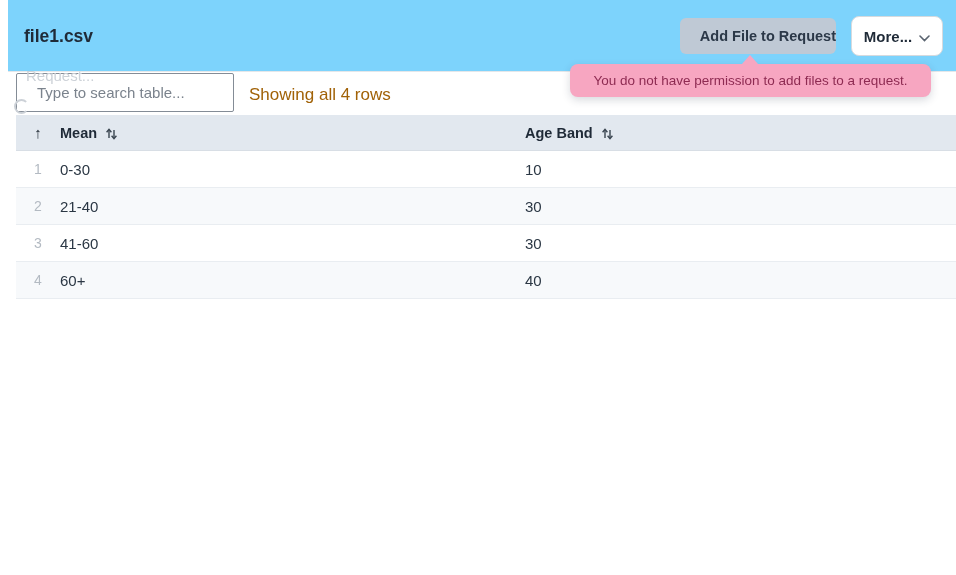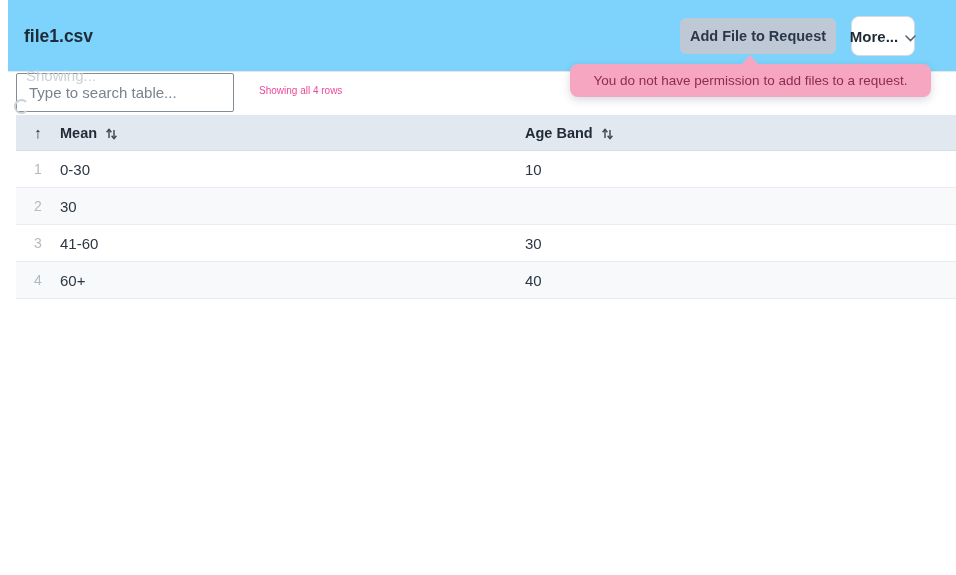--- a/index.html
+++ b/index.html
@@ -17,25 +17,25 @@
     background:#7dd3fc; border-bottom:1px solid #e4e7ea;
   }
   .file-title {
     position:absolute; left:16px; top:26px;
     font-size:17.5px; font-weight:bold; color:#1f2a37;
   }
   .add-file-btn {
     position:absolute; left:672px; top:18px; width:156px; height:36px;
     background:#bfc9d5; border:none; border-radius:6px;
     font-family:inherit; font-size:14.5px; font-weight:600; color:#2b3848;
-    display:flex; align-items:center; justify-content:center;
+    display:flex; align-items:center; justify-content:flex-end;
     cursor:not-allowed;
   }
   .more-btn {
-    position:absolute; left:843px; top:16px; width:64px; height:40px;
+    position:absolute; left:843px; top:16px; width:92px; height:40px;
     background:#ffffff; border:1px solid #d6dade; border-radius:8px;
     font-family:inherit; font-size:15px; font-weight:bold; color:#1f2a37;
     display:flex; align-items:center; justify-content:center; gap:7px;
     cursor:pointer;
   }
   .chevron-down { display:inline-block; margin-top:1px; }
 
   
   .tooltip {
     position:absolute; left:570px; top:64px; width:361px; height:33px;
@@ -58,26 +58,26 @@
   }
   .loading-spinner {
     position:absolute; left:14px; top:99px; z-index:3;
     width:15px; height:15px; border-radius:50%;
     border:2px solid #ccd1d7; border-right-color:transparent;
     pointer-events:none;
   }
   .search-input {
     position:absolute; left:16px; top:73px; width:218px; height:39px; z-index:2;
     background:#ffffff; border:1px solid #848c96; border-radius:2px;
-    font-family:inherit; font-size:15px; color:#2b3744; padding:0 12px;
+    font-family:inherit; font-size:15px; color:#2b3744; padding:0 20px;
   }
   .search-input::placeholder { color:#7b838d; opacity:1; }
   .showing-rows {
-    position:absolute; left:259px; top:85px;
-    font-size:10px; color:#ec4899;
+    position:absolute; left:249px; top:85px;
+    font-size:17px; color:#a16207;
   }
 
   
   .table {
     position:absolute; left:16px; top:115px; width:940px;
     font-size:15px; color:#2b3744;
   }
   .thead {
     display:grid; grid-template-columns:44px 465px 1fr; height:36px;
     background:#e2e8ef; border-bottom:1px solid #d8dee5;
@@ -115,21 +115,21 @@
         </svg>
     </span>
   </button>
 </div>
 
 <div class="tooltip">
   <div class="tooltip-arrow"></div>
   <span>You do not have permission to add files to a request.</span>
 </div>
 
-<div class="loading-text">Showing...</div>
+<div class="loading-text">Request...</div>
 <div class="loading-spinner"></div>
 
 <input class="search-input" type="text" placeholder="Type to search table..." style="">
 <div class="showing-rows">Showing all 4 rows</div>
 
 <div class="table">
   <div class="thead">
     <div class="th first">
       <span>↑</span>
     </div>
@@ -158,20 +158,21 @@
   </div>
 
   <div class="tbody">
     <div class="tr">
       <div class="td num">1</div>
       <div class="td">0-30</div>
       <div class="td">10</div>
     </div>
     <div class="tr">
       <div class="td num">2</div>
+      <div class="td">21-40</div>
       <div class="td">30</div>
     </div>
     <div class="tr">
       <div class="td num">3</div>
       <div class="td">41-60</div>
       <div class="td">30</div>
     </div>
     <div class="tr">
       <div class="td num">4</div>
       <div class="td">60+</div>

